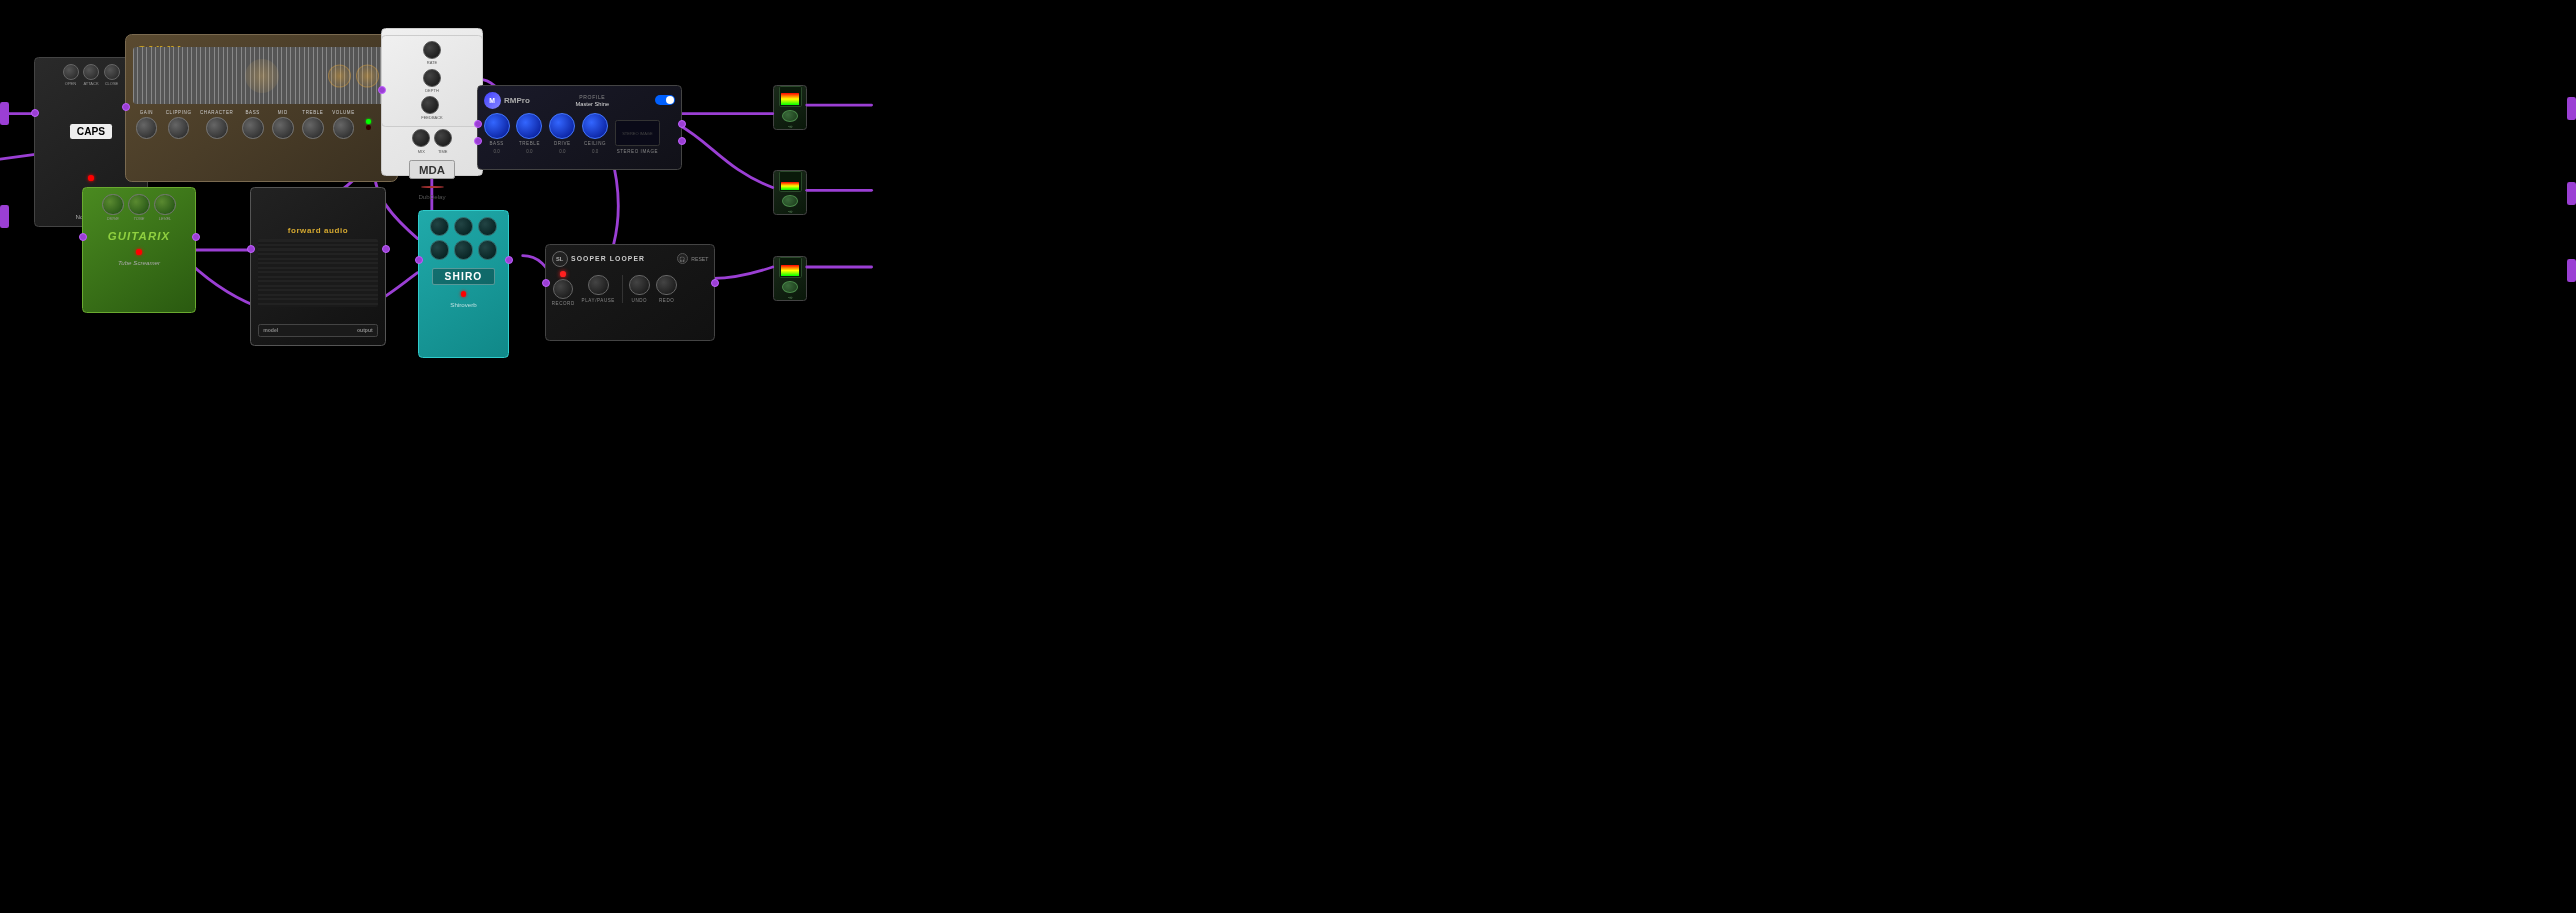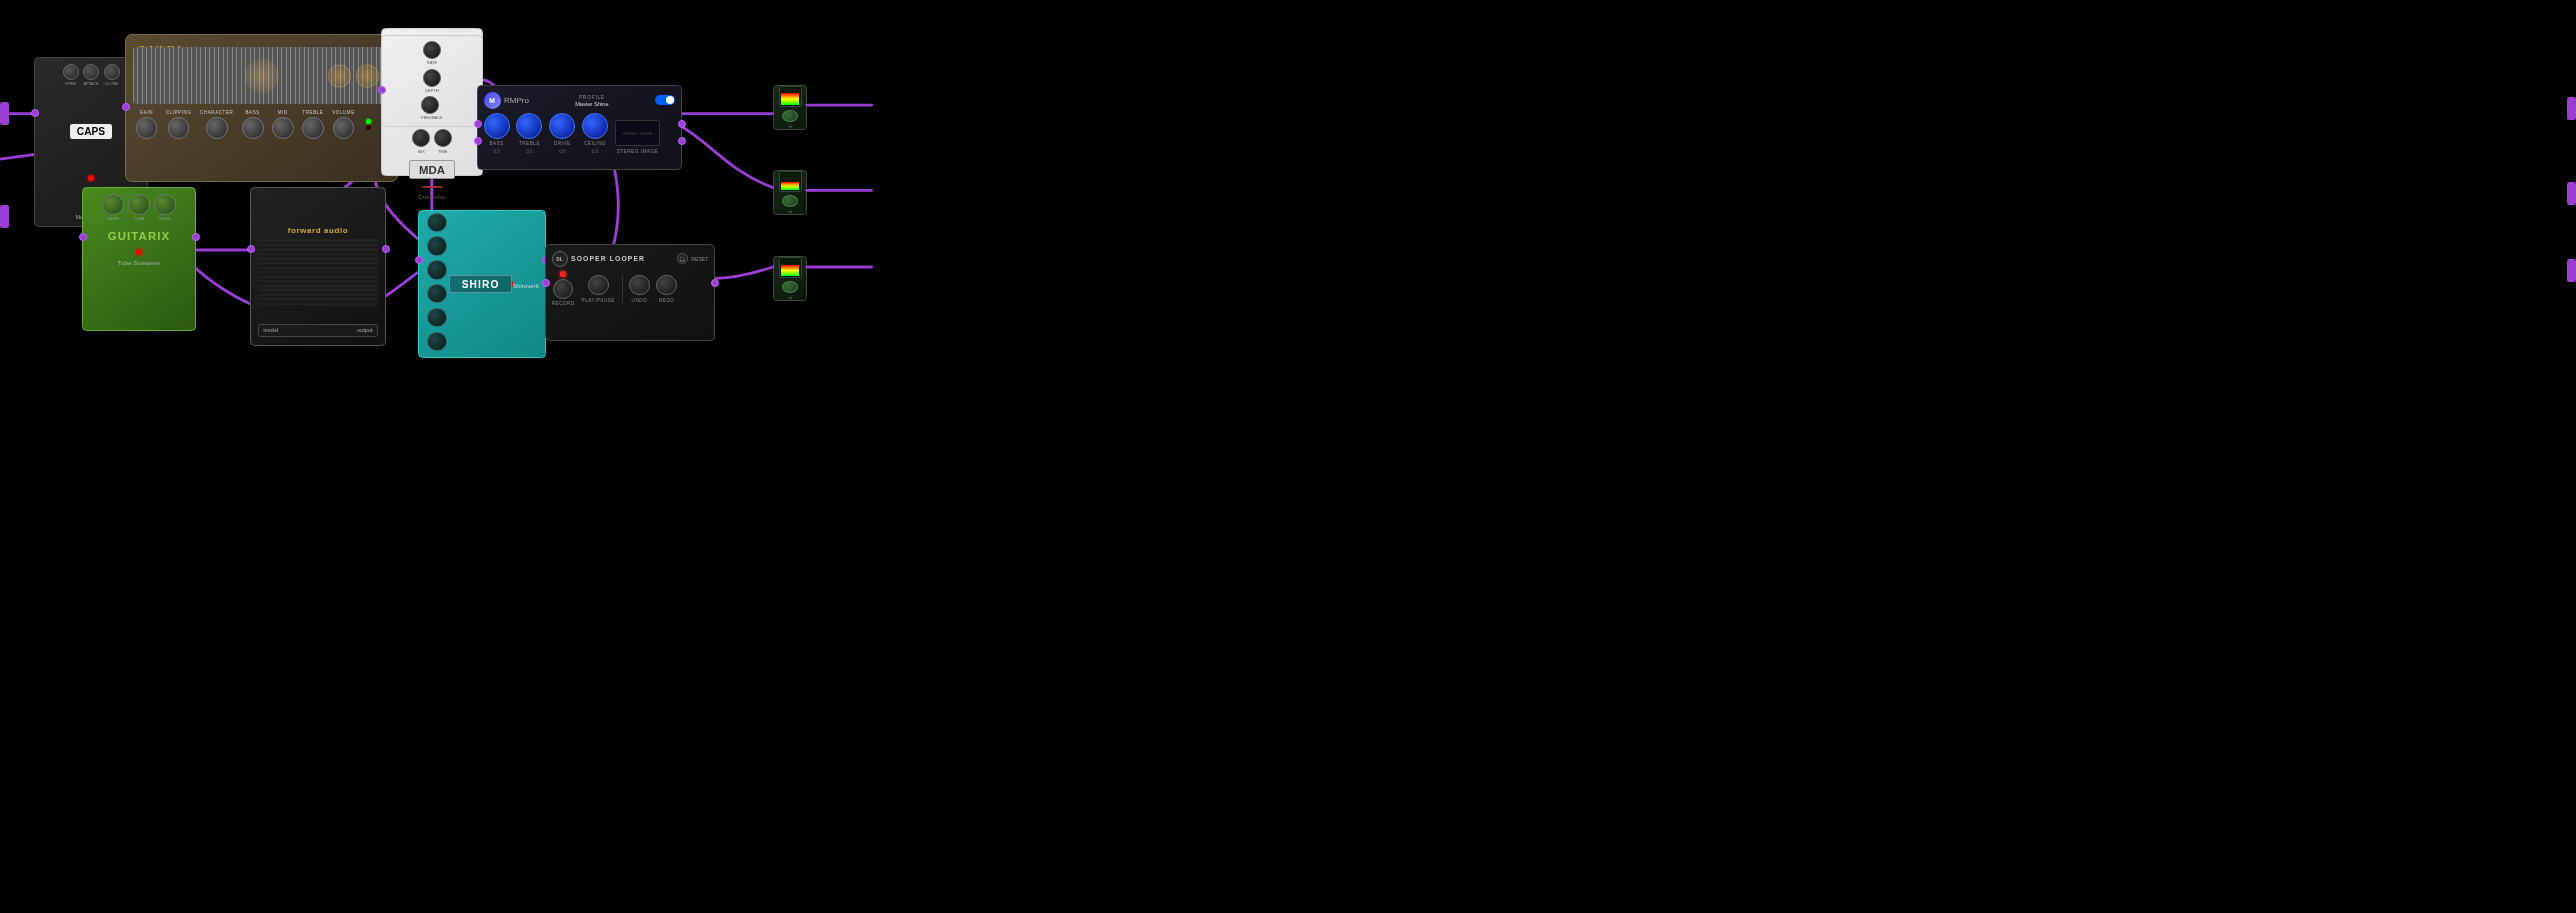--- a/index.html
+++ b/index.html
@@ -135,28 +135,29 @@
       top: 8.5px; left: 8.5px;
       color: #d4a830;
       font-size: 12.5px;
       font-weight: bold;
       font-style: italic;
     }
 
     
     .tube-screamer {
       left: 82px; top: 187px;
-      width: 114px; height: 144px;
+      width: 114px; height: 126px;
       background: linear-gradient(145deg, #4a8a20, #2a5a10);
       border: 1.1px solid #6aaa30;
       border-radius: 4.5px;
       display: flex;
       flex-direction: column;
       align-items: center;
       padding: 5.7px;
+      font-style: italic;
     }
     .guitarix-logo {
       color: #90d040;
       font-weight: bold;
       font-size: 11.4px;
       letter-spacing: 1.1px;
       margin: 4.5px 0;
     }
 
     
@@ -247,21 +248,21 @@
       display: flex;
       align-items: center;
       justify-content: center;
       color: white;
       font-size: 6.8px;
       font-weight: bold;
     }
     .rm-pro-title {
       color: #aaa;
       font-size: 8px;
-      font-weight: normal;
+      font-weight: bold;
     }
     .profile-label {
       color: #888;
       font-size: 5.1px;
       letter-spacing: 0.6px;
     }
     .profile-name {
       color: #ddd;
       font-size: 5.7px;
     }
@@ -314,26 +315,26 @@
       display: flex;
       align-items: center;
       justify-content: center;
       color: #555;
       font-size: 4.5px;
     }
 
     
     .shiroverb {
       left: 418px; top: 210px;
-      width: 128px; height: 148px;
+      width: 91px; height: 148px;
       background: linear-gradient(145deg, #20aaaa, #108888);
       border: 1.1px solid #30cccc;
       border-radius: 4.5px;
       display: flex;
-      flex-direction: row;
+      flex-direction: column;
       align-items: center;
       padding: 5.7px;
     }
     .shiro-knobs {
       display: flex;
       gap: 4.5px;
       flex-wrap: wrap;
       justify-content: center;
       margin-bottom: 4.5px;
     }

